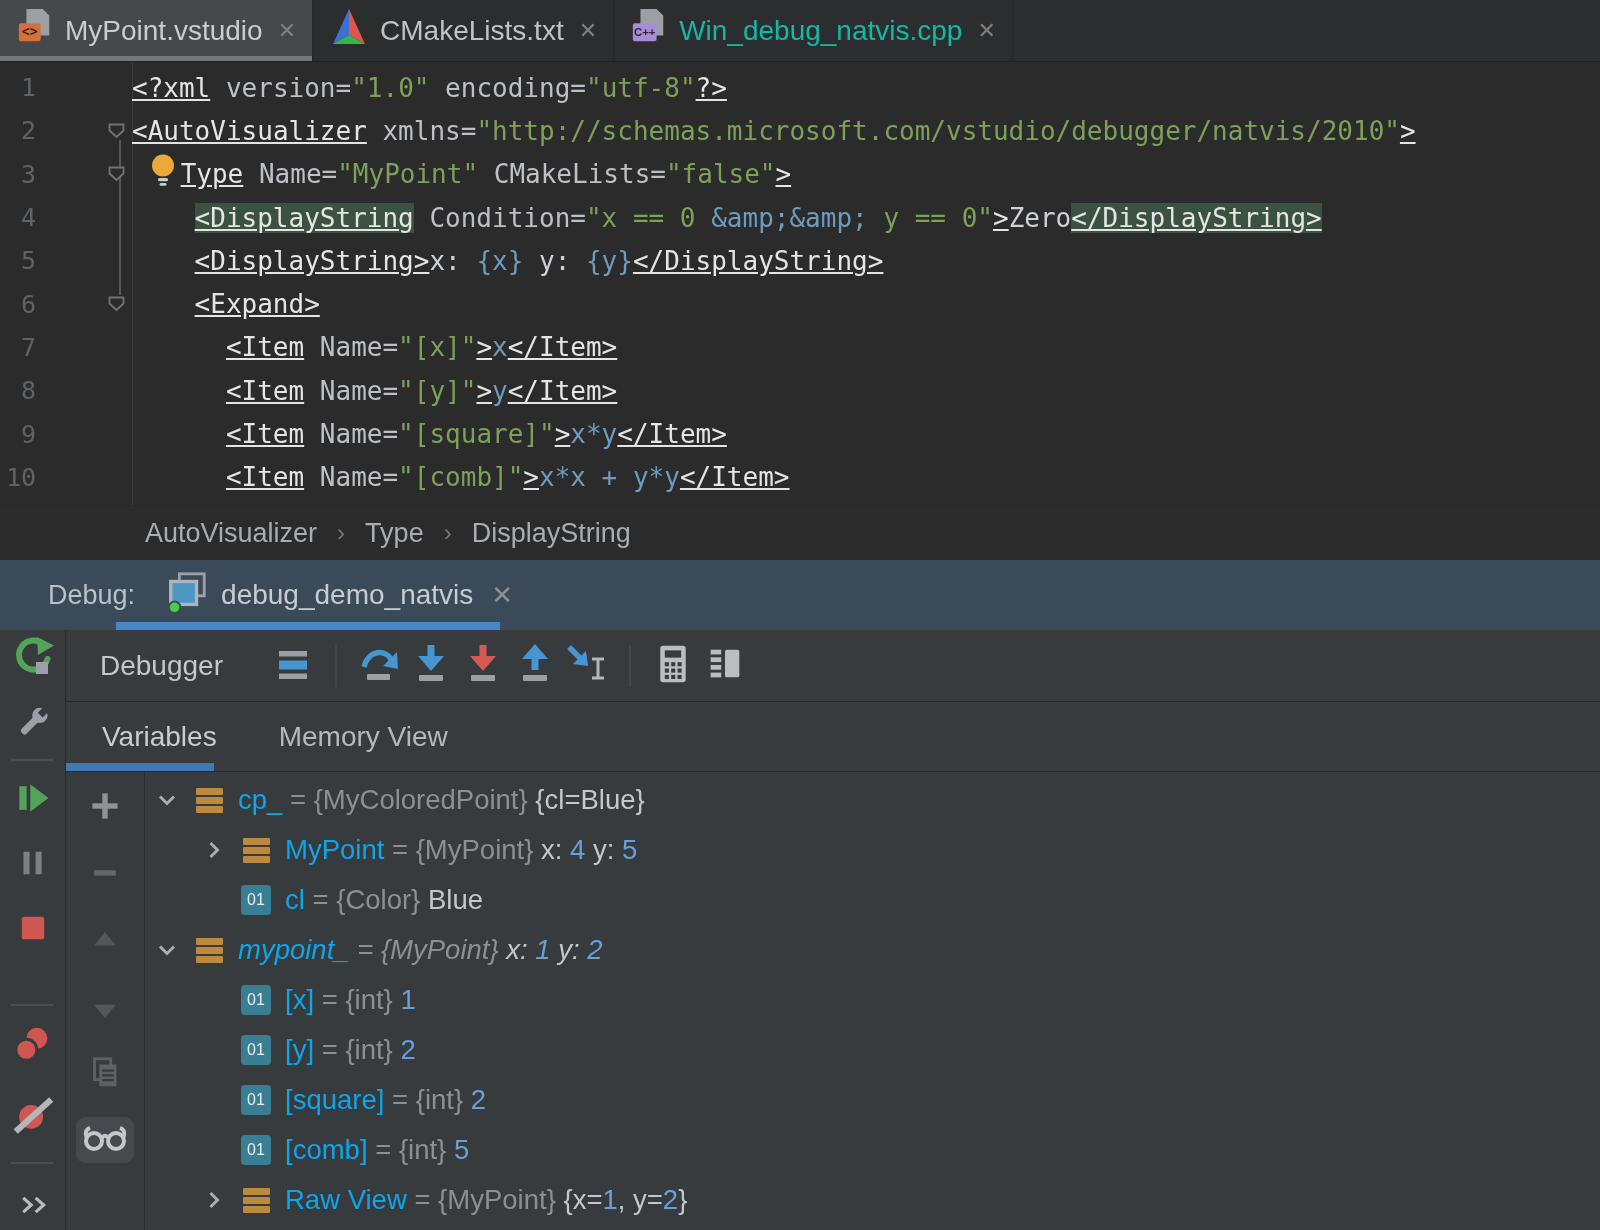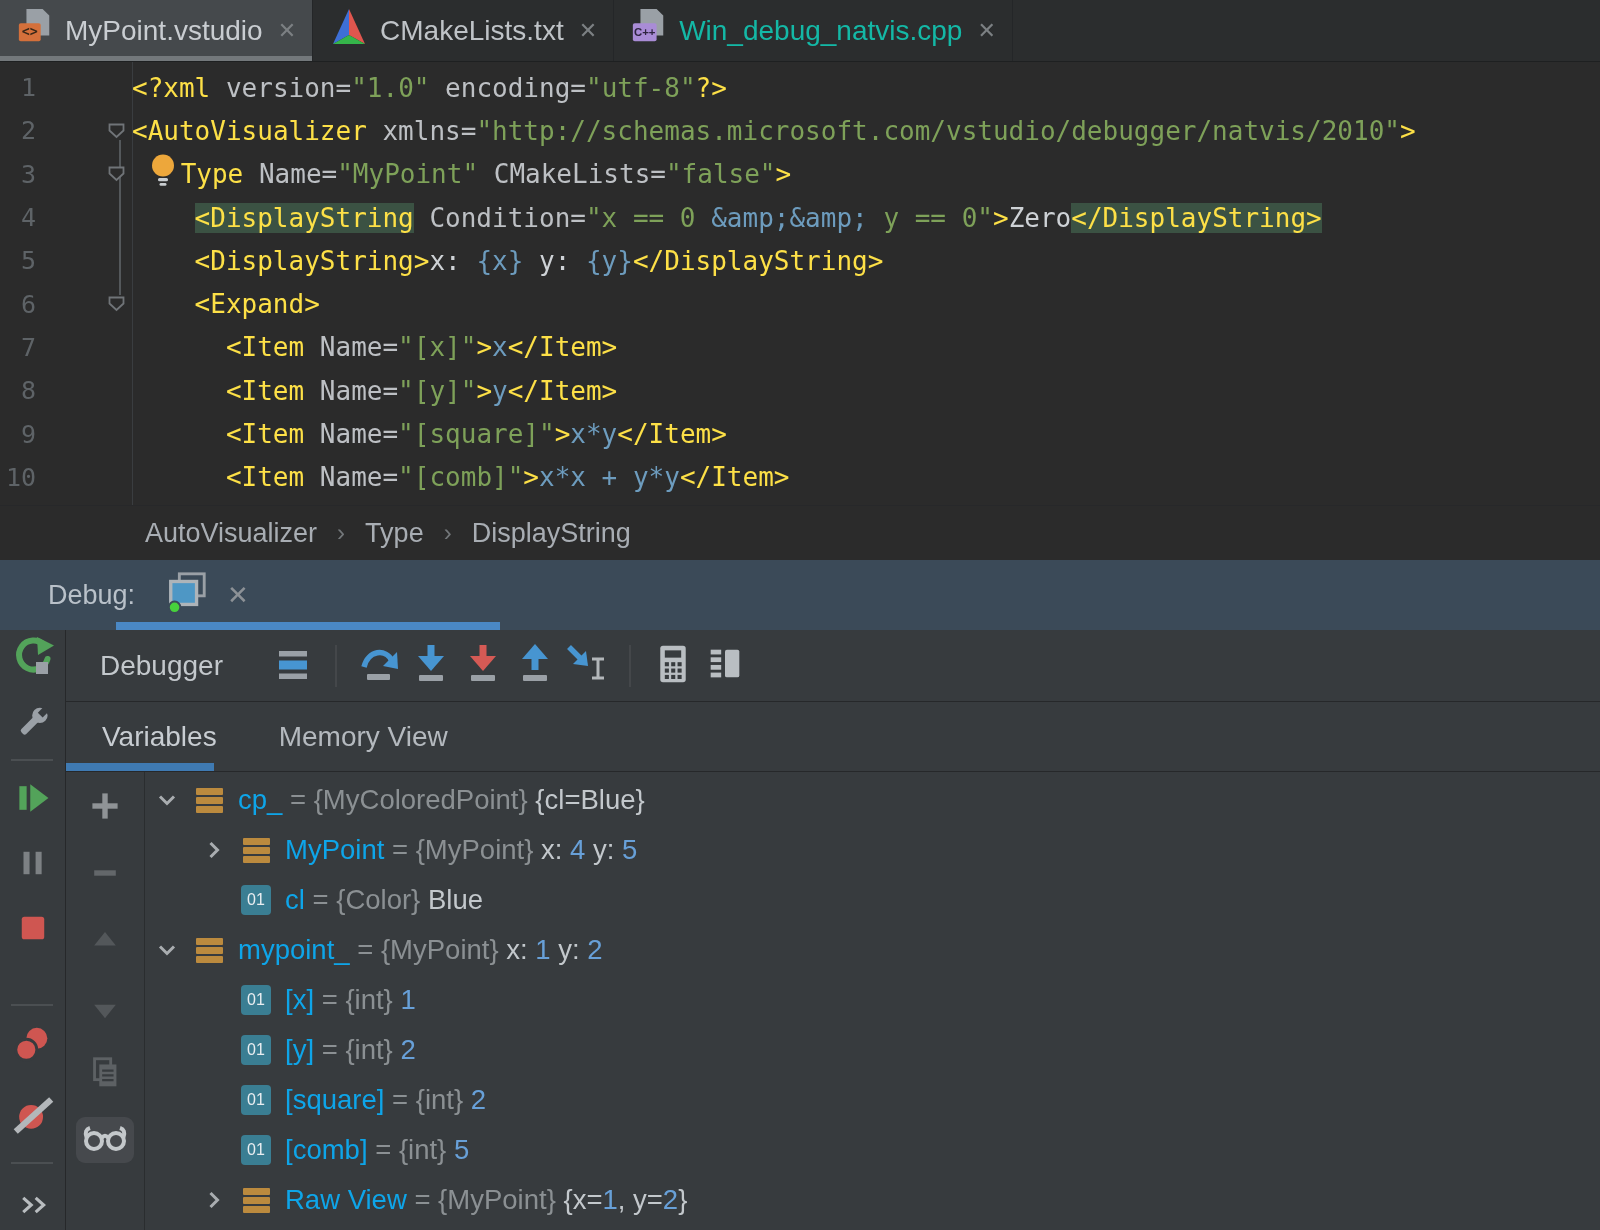--- a/index.html
+++ b/index.html
@@ -19,21 +19,21 @@
   #editor{position:absolute;left:0;top:62px;width:1600px;height:443px;background:#2b2b2b;
           font-family:"DejaVu Sans Mono", monospace;font-size:26px;}
   #gutterline{position:absolute;left:132px;top:0;bottom:0;width:1px;background:#3a3d40;}
   #foldline{position:absolute;left:119px;top:78px;height:155px;width:2px;background:#54585b;}
   #lines{position:absolute;left:0;top:4px;right:0;}
   .cline{display:flex;height:43.3px;align-items:center;white-space:pre;}
   .lnum{width:36px;text-align:right;color:#5e6367;font-size:25px;flex:none;}
   .fold{width:96px;flex:none;position:relative;height:100%;}
   .fold svg{position:absolute;left:72px;top:50%;margin-top:-8px;}
   .ctext{display:flex;align-items:center;}
-  .tok-tag{color:#fde047;}
+  .tok-tag{color:#e5e5e5;text-decoration:underline;}
   .tok-attr{color:#bdc0c4;}
   .tok-str{color:#7ea159;}
   .tok-ent{color:#6d9cbe;}
   .tok-txt{color:#ced2d6;}
   .tok-blue{color:#6d9cbe;}
   .tok-hl{background:#3b5243;}
   .bulb{margin-right:3px;}
   
   #breadcrumbs{position:absolute;left:0;top:505px;width:1600px;height:55px;background:#2b2b2b;
                display:flex;align-items:center;padding-left:145px;box-sizing:border-box;
@@ -147,20 +147,21 @@
   </div>
 
 <div id="debughdr">
   <span class="dlabel">Debug:</span>
   <div class="dtab">
     <span class="dticon"><svg width="44" height="46" viewBox="0 0 46 48">
           <rect x="15" y="5" width="26" height="23" fill="none" stroke="#9aa0a6" stroke-width="3"></rect>
           <rect x="6" y="13" width="27" height="24" fill="#4e97c5" stroke="#aeb4b9" stroke-width="3.5"></rect>
           <circle cx="10" cy="40" r="6" fill="#47d13c" stroke="#3b4a58" stroke-width="2"></circle>
         </svg></span>
+    <span>debug_demo_natvis</span>
     <span class="close">✕</span>
   </div>
   <div id="dtab-underline"></div>
 </div>
 
 <div id="lower">
   <div id="leftrail">
       <div class="railbtn" style="top: 30px;"><span><svg width="44" height="44" viewBox="0 0 44 44">
             <path d="M33 9 A14.5 14.5 0 1 0 36.5 23" fill="none" stroke="#53a35a" stroke-width="6" stroke-linecap="round"></path>
             <polygon points="26,1 43,9.5 27,19" fill="#53a35a"></polygon>
@@ -328,21 +329,21 @@
           <div class="trow" style="padding-left: 55px;"><span class="exp"><svg width="28" height="28" viewBox="0 0 28 28">
                 <polyline points="10.5,7 17.5,14 10.5,21" fill="none" stroke="#a9adb0" stroke-width="3"></polyline>
               </svg></span><span class="ticon"><svg width="29" height="29" viewBox="0 0 29 29">
                 <g fill="#bb8a3e">
                   <rect x="1" y="2" width="27" height="7" rx="1"></rect>
                   <rect x="1" y="11" width="27" height="7" rx="1"></rect>
                   <rect x="1" y="20" width="27" height="7" rx="1"></rect>
                 </g>
               </svg></span><span class="t-name">MyPoint</span><span class="t-dim"> = </span><span class="t-dim">{MyPoint} </span><span class="t-plain">x: </span><span class="t-num">4</span><span class="t-plain"> y: </span><span class="t-num">5</span></div>
           <div class="trow" style="padding-left: 55px;"><span class="exp"></span><span class="ticon field01">01</span><span class="t-name">cl</span><span class="t-dim"> = </span><span class="t-dim">{Color} </span><span class="t-plain">Blue</span></div>
-          <div class="trow" style="padding-left: 8px;"><span class="exp"><svg width="28" height="28" viewBox="0 0 28 28">
+          <div class="trow" style="padding-left: 8px; font-style: italic;"><span class="exp"><svg width="28" height="28" viewBox="0 0 28 28">
                 <polyline points="7,10.5 14,17.5 21,10.5" fill="none" stroke="#a9adb0" stroke-width="3"></polyline>
               </svg></span><span class="ticon"><svg width="29" height="29" viewBox="0 0 29 29">
                 <g fill="#bb8a3e">
                   <rect x="1" y="2" width="27" height="7" rx="1"></rect>
                   <rect x="1" y="11" width="27" height="7" rx="1"></rect>
                   <rect x="1" y="20" width="27" height="7" rx="1"></rect>
                 </g>
               </svg></span><span class="t-name">mypoint_</span><span class="t-dim"> = </span><span class="t-dim">{MyPoint} </span><span class="t-plain">x: </span><span class="t-num">1</span><span class="t-plain"> y: </span><span class="t-num">2</span></div>
           <div class="trow" style="padding-left: 55px;"><span class="exp"></span><span class="ticon field01">01</span><span class="t-name">[x]</span><span class="t-dim"> = </span><span class="t-dim">{int} </span><span class="t-num">1</span></div>
           <div class="trow" style="padding-left: 55px;"><span class="exp"></span><span class="ticon field01">01</span><span class="t-name">[y]</span><span class="t-dim"> = </span><span class="t-dim">{int} </span><span class="t-num">2</span></div>

